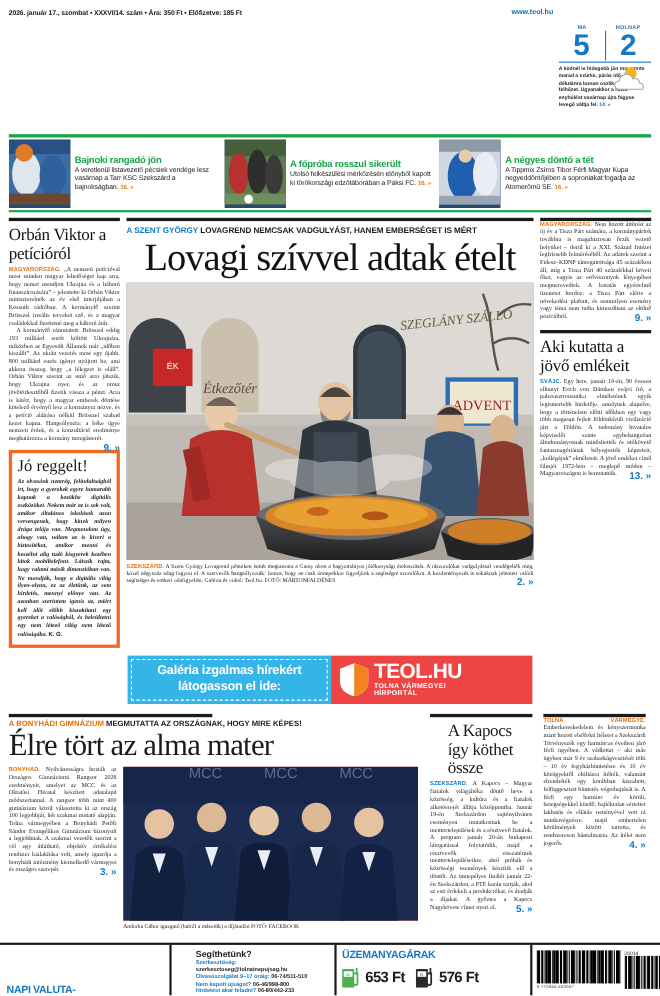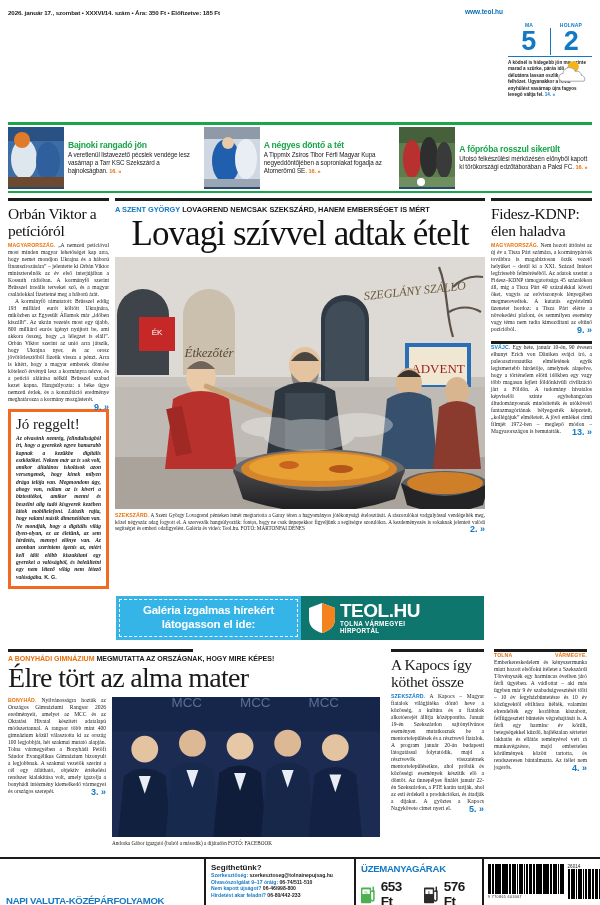--- a/index.html
+++ b/index.html
@@ -70,52 +70,52 @@
   .jor{border:3px solid #f26a21;padding:4px 5px 5px;margin-top:6px;}
   .jor h3{font-family:"Liberation Serif",serif;font-weight:400;font-size:15px;line-height:16px;margin:0 0 3px;}
   .jor p{font-family:"Liberation Serif",serif;font-style:italic;font-weight:700;font-size:5.5px;line-height:7.3px;text-align:justify;margin:0;}
   .sig{font-style:normal;font-weight:700;font-family:"Liberation Sans",sans-serif;font-size:5.4px;}
 
   
   .teol{display:flex;height:44px;margin:6px 0 4px;border:1.5px dashed #ffffff;}
   .teol-l{flex:1;background:#35b4e8;display:flex;align-items:center;justify-content:center;
           color:#fff;font-weight:700;font-size:11.5px;line-height:13.5px;text-align:center;letter-spacing:-.2px;
           outline:1.5px dashed #fff;outline-offset:-4px;}
-  .teol-r{width:175px;background:#0f766e;display:flex;align-items:center;padding-left:8px;gap:5px;}
+  .teol-r{width:175px;background:#ef4444;display:flex;align-items:center;padding-left:8px;gap:5px;}
   .teol-brand{font-size:19px;font-weight:700;color:#fff;line-height:19px;letter-spacing:-.5px;}
   .teol-sub{font-size:6.3px;font-weight:700;color:#fff;line-height:7.6px;letter-spacing:.3px;}
 
   
   .bottom{display:flex;margin-top:4px;}
   .bcolC{flex:1;padding-right:6px;}
   .bcolR1,.bcolR2{width:93px;flex:none;padding:0 5px;}
-  h2.bhead{font-family:"Liberation Serif",serif;font-weight:400;font-size:15.5px;line-height:17px;margin:4px 0 3px;letter-spacing:-.3px;}
+  h2.bhead{font-family:"Liberation Serif",serif;font-weight:400;font-size:15.5px;line-height:17px;margin:4px 16px 3px;letter-spacing:-.3px;}
   h1.blead{font-family:"Liberation Serif",serif;font-weight:400;font-size:28px;line-height:30px;margin:1px 0 4px;letter-spacing:-.7px;}
   .kicker2{font-size:7px;font-weight:700;margin:3px 0 0;}
   .kicker2 b{color:#e8710a;}
   .b2{display:flex;gap:6px;}
   .b2 .txt{width:98px;flex:none;}
   .b2 .pic{flex:1;height:140px;background:#ef4444;position:relative;overflow:hidden;}
   .bcap{font-size:5.2px;line-height:6.6px;margin-top:3px;font-family:"Liberation Serif",serif;}
 
   
   .footer{position:absolute;left:0;bottom:0;width:600px;border-top:2.5px solid #1a1a1a;display:flex;height:48px;box-sizing:border-box;}
   .fx{padding:3px 6px 0;box-sizing:border-box;margin-top:33px;}
   .fx-title{font-size:9.6px;font-weight:700;color:#1479c4;letter-spacing:-.3px;}
   .rates{display:flex;margin-top:1px;}
   .rate{flex:1;text-align:center;padding:0 4px;}
   .rate + .rate{border-left:1px solid #9a9a9a;}
   .rate-n{font-size:6.2px;font-weight:700;letter-spacing:.2px;}
   .rate-v{font-size:16px;font-weight:700;letter-spacing:-.6px;margin-top:2px;}
   .arr{font-size:10px;font-weight:400;}
-  .help{width:150px;flex:none;border-left:2px solid #1a1a1a;padding:4px 5px 0;box-sizing:border-box;}
+  .help{width:150px;flex:none;border-left:2px solid #1a1a1a;padding:4px 22px 0;box-sizing:border-box;}
   .help h4{margin:0;font-size:8px;font-weight:700;}
   .help div{font-size:5.1px;line-height:6.6px;font-weight:700;}
   .help b{color:#1479c4;}
-  .fuel{width:128px;flex:none;border-left:2px solid #1a1a1a;padding:4px 5px 0;box-sizing:border-box;}
+  .fuel{width:178px;flex:none;border-left:2px solid #1a1a1a;padding:4px 5px 0;box-sizing:border-box;}
   .fuel-row{display:flex;align-items:center;gap:4px;margin-top:5px;}
   .pump{width:17px;height:19px;}
   .fuel-v{font-size:13.5px;font-weight:700;letter-spacing:-.5px;}
   .barcode{width:118px;flex:none;border-left:2px solid #1a1a1a;display:flex;align-items:flex-start;padding:5px 4px 0;box-sizing:border-box;gap:3px;}
   .bars{height:30px;display:flex;align-items:flex-start;}
   .bars i{display:block;background:#000;height:30px;margin-right:.7px;}
   .bc-num{font-size:4.6px;}
   .issn{font-size:3.6px;letter-spacing:.4px;margin-top:1px;}
 </style>
 </head>
@@ -163,52 +163,52 @@
       </div>
       <div class="promo-txt">
         <div class="promo-h">Bajnoki rangadó jön</div>
         <div class="promo-b"><span>A veretlenül listavezető pécsiek vendége lesz vasárnap a Tarr KSC Szekszárd a bajnokságban.</span> <span class="pg">16. »</span></div>
       </div>
     </div>
 
     <div class="promo">
       <div class="promo-img">
         <svg width="56" height="62" viewBox="0 0 56 62" preserveAspectRatio="xMidYMid slice">
-          <rect width="56" height="62" fill="#cfd8e2"></rect>
-          <rect y="0" width="56" height="14" fill="#8f9aa8"></rect>
-          <ellipse cx="22" cy="36" rx="14" ry="22" fill="#1f5fae"></ellipse>
-          <ellipse cx="42" cy="34" rx="11" ry="20" fill="#e8eef4"></ellipse>
-          <circle cx="24" cy="18" r="6" fill="#e8c9a8"></circle>
-          <rect y="54" width="56" height="8" fill="#9aa6b4"></rect>
-        </svg>
-      </div>
-      <div class="promo-txt">
-        <div class="promo-h">A négyes döntő a tét</div>
-        <div class="promo-b"><span>A Tippmix Zsíros Tibor Férfi Magyar Kupa negyeddöntőjében a sopronia­kat fogadja az Atomerőmű SE.</span> <span class="pg">16. »</span></div>
-      </div>
-    </div>
-
-    <div class="promo">
-      <div class="promo-img">
-        <svg width="56" height="62" viewBox="0 0 56 62" preserveAspectRatio="xMidYMid slice">
           <rect width="56" height="62" fill="#5d7d4f"></rect>
           <rect y="0" width="56" height="18" fill="#45603b"></rect>
           <ellipse cx="13" cy="34" rx="9" ry="19" fill="#b93030"></ellipse>
           <ellipse cx="30" cy="32" rx="9" ry="20" fill="#2e2e2e"></ellipse>
           <ellipse cx="45" cy="35" rx="8" ry="18" fill="#3a3a3a"></ellipse>
           <rect y="52" width="56" height="10" fill="#6f8f5e"></rect>
           <circle cx="22" cy="57" r="4" fill="#fff"></circle>
         </svg>
       </div>
       <div class="promo-txt">
         <div class="promo-h">A főpróba rosszul sikerült</div>
         <div class="promo-b"><span>Utolsó felkészülési mérkőzésén előnyből kapott ki törökországi edzőtáborában a Paksi FC.</span> <span class="pg">16. »</span></div>
       </div>
     </div>
 
+    <div class="promo">
+      <div class="promo-img">
+        <svg width="56" height="62" viewBox="0 0 56 62" preserveAspectRatio="xMidYMid slice">
+          <rect width="56" height="62" fill="#cfd8e2"></rect>
+          <rect y="0" width="56" height="14" fill="#8f9aa8"></rect>
+          <ellipse cx="22" cy="36" rx="14" ry="22" fill="#1f5fae"></ellipse>
+          <ellipse cx="42" cy="34" rx="11" ry="20" fill="#e8eef4"></ellipse>
+          <circle cx="24" cy="18" r="6" fill="#e8c9a8"></circle>
+          <rect y="54" width="56" height="8" fill="#9aa6b4"></rect>
+        </svg>
+      </div>
+      <div class="promo-txt">
+        <div class="promo-h">A négyes döntő a tét</div>
+        <div class="promo-b"><span>A Tippmix Zsíros Tibor Férfi Magyar Kupa negyeddöntőjében a sopronia­kat fogadja az Atomerőmű SE.</span> <span class="pg">16. »</span></div>
+      </div>
+    </div>
+
   </div>
   <div class="strip-rule"></div>
 
   <div class="grid">
 
     <div class="colL">
       <div class="hr-blk"></div>
       <h2 class="head">Orbán Viktor a petícióról</h2>
       <div class="body">
         <p><span class="loc">MAGYARORSZÁG.</span><span> „A nemzeti petícióval most minden magyar lehetőséget kap arra, hogy nemet mondjon Ukrajna és a háború finanszírozására” – jelentette ki Orbán Viktor miniszterelnök az év első interjújában a Kossuth rádióban. A kormányfő szerint Brüsszel irreális terveket sző, és a magyar családokkal fizettetné meg a háború árát.</span></p>
@@ -216,21 +216,21 @@
       </div>
 
       <div class="jor">
         <h3>Jó reggelt!</h3>
         <p><span>Az olvasónk nemrég, felindultság­ból írt, hogy a gyerekek egyre hamarabb kapnak a kezükbe digitális eszközöket. Nekem már az is sok volt, amikor általános iskolások azon versengenek, hogy kinek milyen drága telója van. Megmondom úgy, ahogy van, nálam az is kiveri a biztosítékot, amikor menni és beszélni alig tudó kisgyerek kezében látok mobiltelefont. Látszik rajta, hogy valami másik dimenzióban van. Ne mondják, hogy a digitális világ ilyen-olyan, ez az életünk, az sem hírdetés, mennyi előnye van. Az azonban szerintem igenis az, mi­ért kell időt előbb kiszakítani egy gyereket a valóságból, és beleültetni egy nem létező világ nem létező valóságába.</span> <span class="sig">K. G.</span></p>
       </div>
     </div>
 
     <div class="colC">
       <div class="hr-blk"></div>
-      <div class="kicker"><b>A SZENT GYÖRGY</b><span> LOVAGREND NEMCSAK SZEKSZÁRD, HANEM EMBERSÉGET IS MÉRT</span></div>
+      <div class="kicker"><b>A SZENT GYÖRGY</b><span> LOVAGREND NEMCSAK VADGULYÁST, HANEM EMBERSÉGET IS MÉRT</span></div>
       <h1 class="lead">Lovagi szívvel adtak ételt</h1>
 
       <div class="photo">
         <svg width="100%" height="252" viewBox="0 0 382 252" preserveAspectRatio="xMidYMid slice">
           <defs>
             <linearGradient id="wall" x1="0" y1="0" x2="0" y2="1">
               <stop offset="0" stop-color="#e2e0dd"></stop>
                 <stop offset="1" stop-color="#cfccc7"></stop>
             </linearGradient>
             <linearGradient id="pot" x1="0" y1="0" x2="0" y2="1">
@@ -304,26 +304,26 @@
         </svg>
       </div>
 
       <div class="cap">
         <span class="loc">SZEKSZÁRD.</span><span> A Szent György Lovagrend pénteken ismét megtartotta a Garay téren a hagyományos jótékonysági ételosztását. A rászorulókat vadgulyással vendégelték meg, közel négyszáz adag fogyott el. A szervezők hangsúlyozták: fontos, hogy ne csak ünnepekkor figyeljünk a segítségre szorulókra. A kezdeményezés is sokaknak jelentett valódi segítséget és emberi odafigyelést. Galéria és videó: Teol.hu. FOTÓ: MÁRTONFAI DÉNES</span><span class="more">2. »</span>
       </div>
     </div>
 
     <div class="colR">
       <div class="hr-blk"></div>
-      <h2 class="head">Fidesz-KDNP: élen haladva</h2>
       <div class="body">
         <p><span class="loc">MAGYARORSZÁG.</span><span> Nem hozott áttörést az új év a Tisza Párt számára, a kormánypártok továbbra is magabiztosan őrzik vezető helyüket – derül ki a XXI. Század Intézet legfrissebb felméréséből. Az adatok szerint a Fidesz–KDNP támogatottsága 45 százalékon áll, míg a Tisza Párt 40 százalékkal követi őket, vagyis az erőviszonyok lényegében megmerevedtek. A kutatás egyértelmű üzenetet hordoz: a Tisza Párt elérte a növekedési plafont, és semmilyen esemény vagy téma nem tudta kimozdítani az eltűnő pozícióból.</span><span class="more">9. »</span></p>
       </div>
 
       <div class="hr-blk" style="margin-top:8px"></div>
+      <h2 class="head">Aki kutatta a jövő emlékeit</h2>
       <div class="body">
         <p><span class="loc blue">SVÁJC.</span><span> Egy hete, január 10-én, 90 évesen elhunyt Erich von Däniken svájci író, a paleoasztronautika elméletének egyik legismertebb hirdetője, amelynek alapelve, hogy a történelem előtti időkben egy vagy több magasan fejlett földönkívüli civilizáció járt a Földön. A tudomány hivatalos képviselői szinte egybehangzóan áltudományosnak minősítették és utókövető fantazmagóriának bélyegezték képzeteit, „kollégájuk” elméleteit. A jövő emlékei című filmjét 1972-ben – meglepő módon – Magyarországon is bemutatták.</span><span class="more">13. »</span></p>
       </div>
     </div>
   </div>
 
   <div style="display:flex">
     <div style="width:101px;flex:none"></div>
     <div style="flex:1;padding:0 6px">
       <div class="teol">

